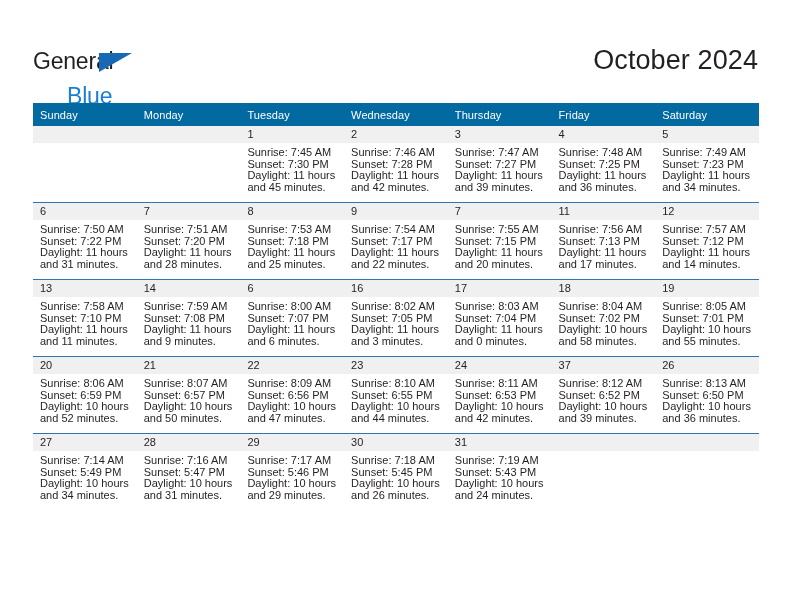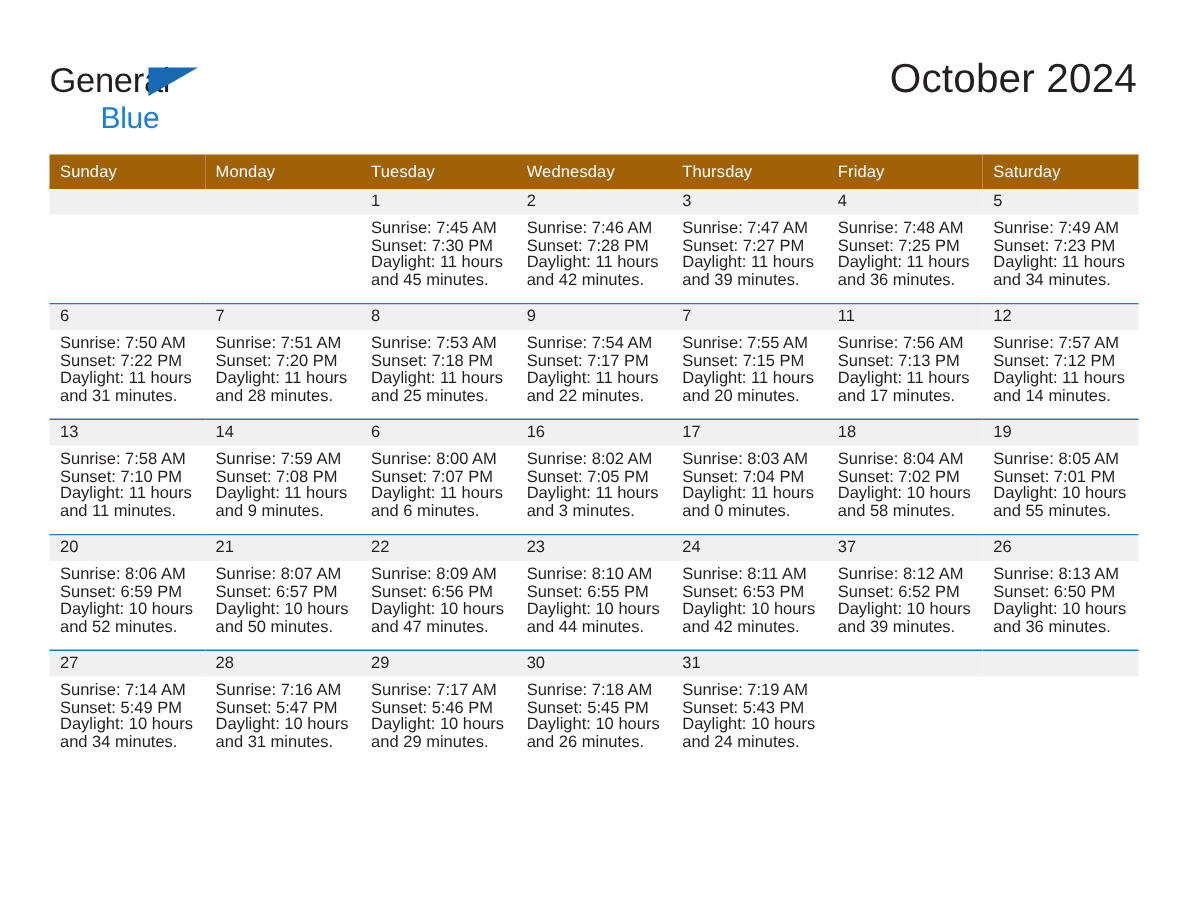--- a/index.html
+++ b/index.html
@@ -13,21 +13,21 @@
     font-family: "Liberation Sans", sans-serif;
     color: #231f20;
     position: relative;
     overflow: hidden;
   }
 
   
   .page-header {
     position: absolute;
     left: 0;
-    top: 4px;
+    top: 12px;
     width: 792px;
     height: 100px;
   }
   .brand {
     position: absolute;
     left: 33px;
     top: 36px;
     width: 150px;
     height: 52px;
   }
@@ -45,23 +45,23 @@
   .brand-tri {
     position: absolute;
     left: 66px;
     top: 5px;
     width: 0;
     height: 0;
     border-left: 33px solid #1669b2;
     border-bottom: 19px solid transparent;
   }
   .brand-row2 {
-    margin-top: 1px;
+    margin-top: 10px;
     padding-left: 34px;
-    font-size: 20px;
+    font-size: 23px;
     line-height: 25px;
     color: #1b7fd4;
     letter-spacing: -0.2px;
   }
 
   .title-block {
     position: absolute;
     right: 34px;
     top: 32px;
     text-align: left;
@@ -90,21 +90,21 @@
     width: 726px;
   }
   table.cal-table {
     border-collapse: collapse;
     table-layout: fixed;
     width: 726px;
   }
   table.cal-table col { width: 103.71px; }
 
   thead th {
-    background: #a16207;
+    background: #0369a1;
     color: #ffffff;
     font-size: 11px;
     font-weight: normal;
     text-align: left;
     padding: 5px 0 5px 7px;
     height: 13px;
     vertical-align: middle;
     letter-spacing: 0.1px;
   }
 

